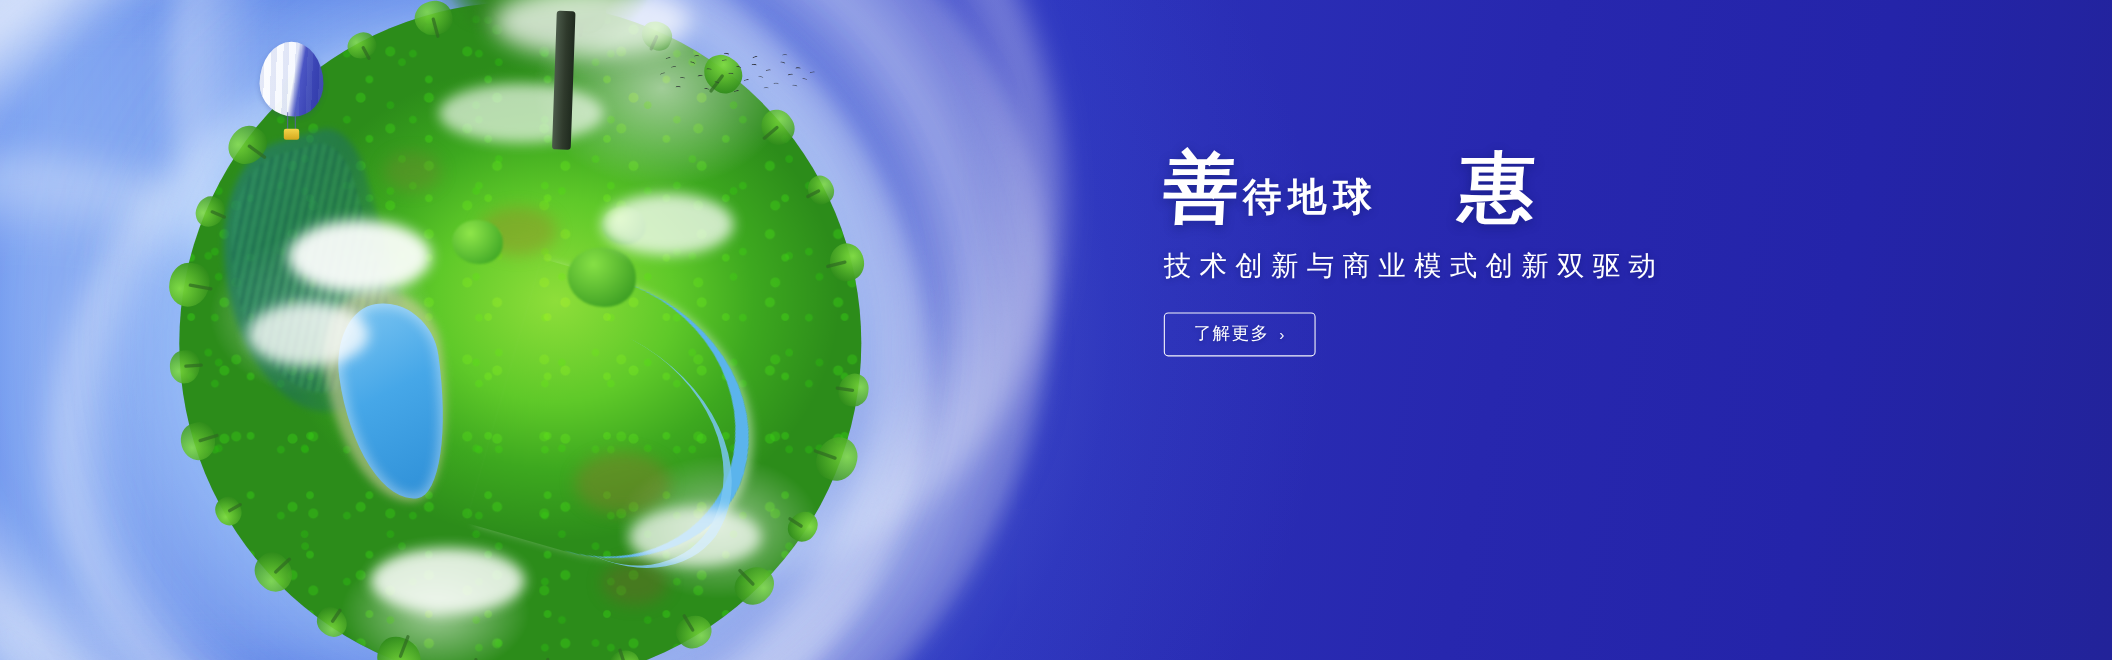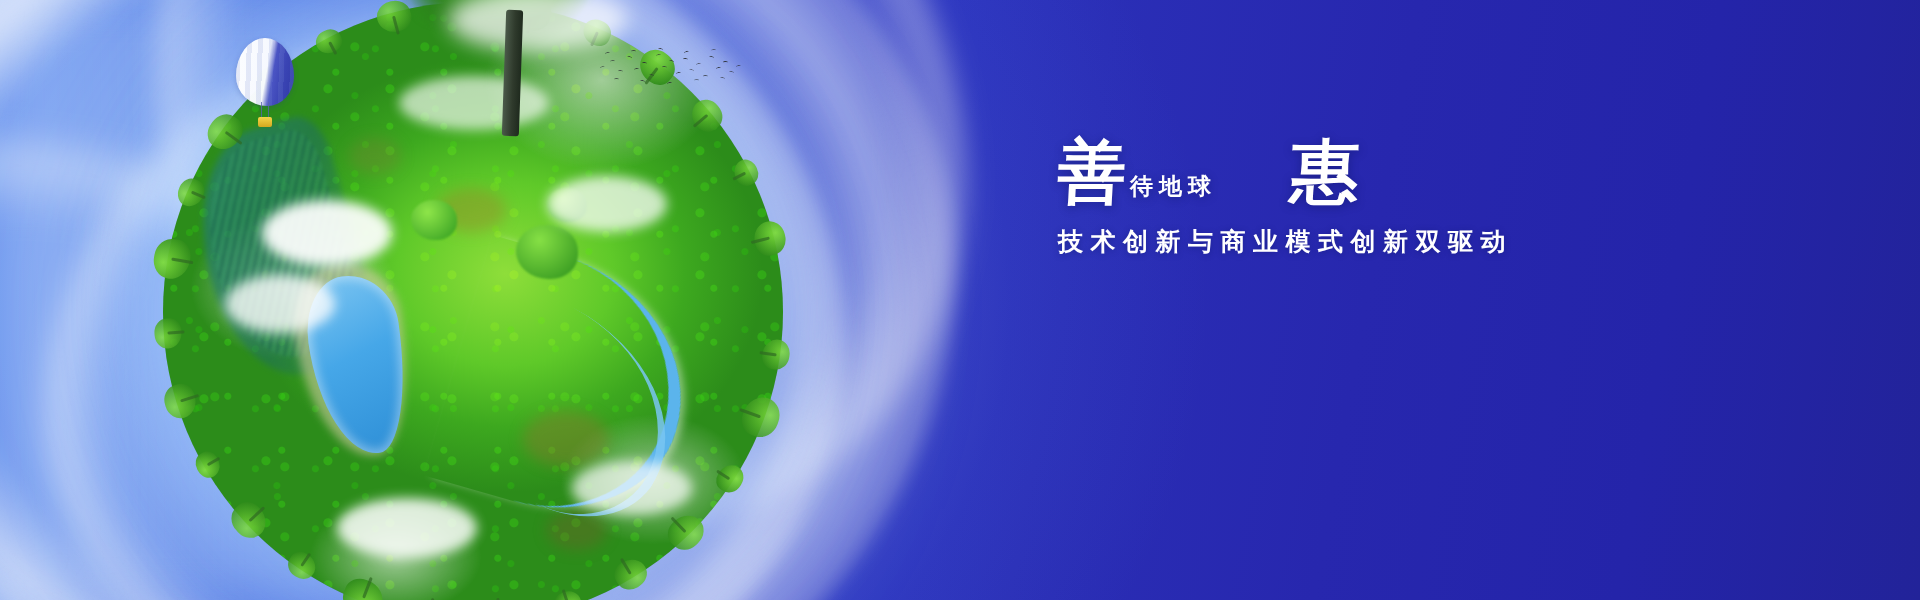--- a/index.html
+++ b/index.html
@@ -221,28 +221,28 @@
   .hl-group { display:flex; align-items:flex-end; }
   .hl-big {
     font-family:"DejaVu Serif","Liberation Serif",serif;
     font-size:68px; font-weight:700; line-height:.92;
     letter-spacing:0; margin-right:4px;
     text-shadow:0 2px 10px rgba(10,20,90,.45);
     transform:skewX(-3deg);
   }
   .hl-small {
     font-family:"DejaVu Serif","Liberation Serif",serif;
-    font-size:23px; font-weight:700; letter-spacing:6px;
+    font-size:35px; font-weight:700; letter-spacing:6px;
     padding-bottom:6px;
     text-shadow:0 2px 8px rgba(10,20,90,.4);
   }
   .hl-gap { width:74px; }
 
   .tagline {
-    margin-top:22px; color:#fff; font-size:25px; font-weight:700;
+    margin-top:22px; color:#fff; font-size:25px; font-weight:400;
     letter-spacing:7.5px; white-space:nowrap;
     text-shadow:0 1px 6px rgba(10,20,90,.40);
   }
   .subline {
     margin-top:18px; color:#f0f3ff; font-size:17.5px; font-weight:400;
     letter-spacing:.6px; white-space:nowrap;
     text-shadow:0 1px 5px rgba(10,20,90,.35);
   }
   .cta {
     margin-top:26px; display:inline-flex; align-items:center; justify-content:center;
@@ -402,15 +402,19 @@
       </div>
       <div class="hl-gap"></div>
       <div class="hl-group">
         <span class="hl-big">惠</span>
       </div>
     </div>
 
     <div class="tagline">技术创新与商业模式创新双驱动</div>
 
 
+    <button class="cta">
+      <span>了解更多</span>
+      <span class="chev">›</span>
+    </button>
 
   </div>
 </div>
 
 </body></html>

